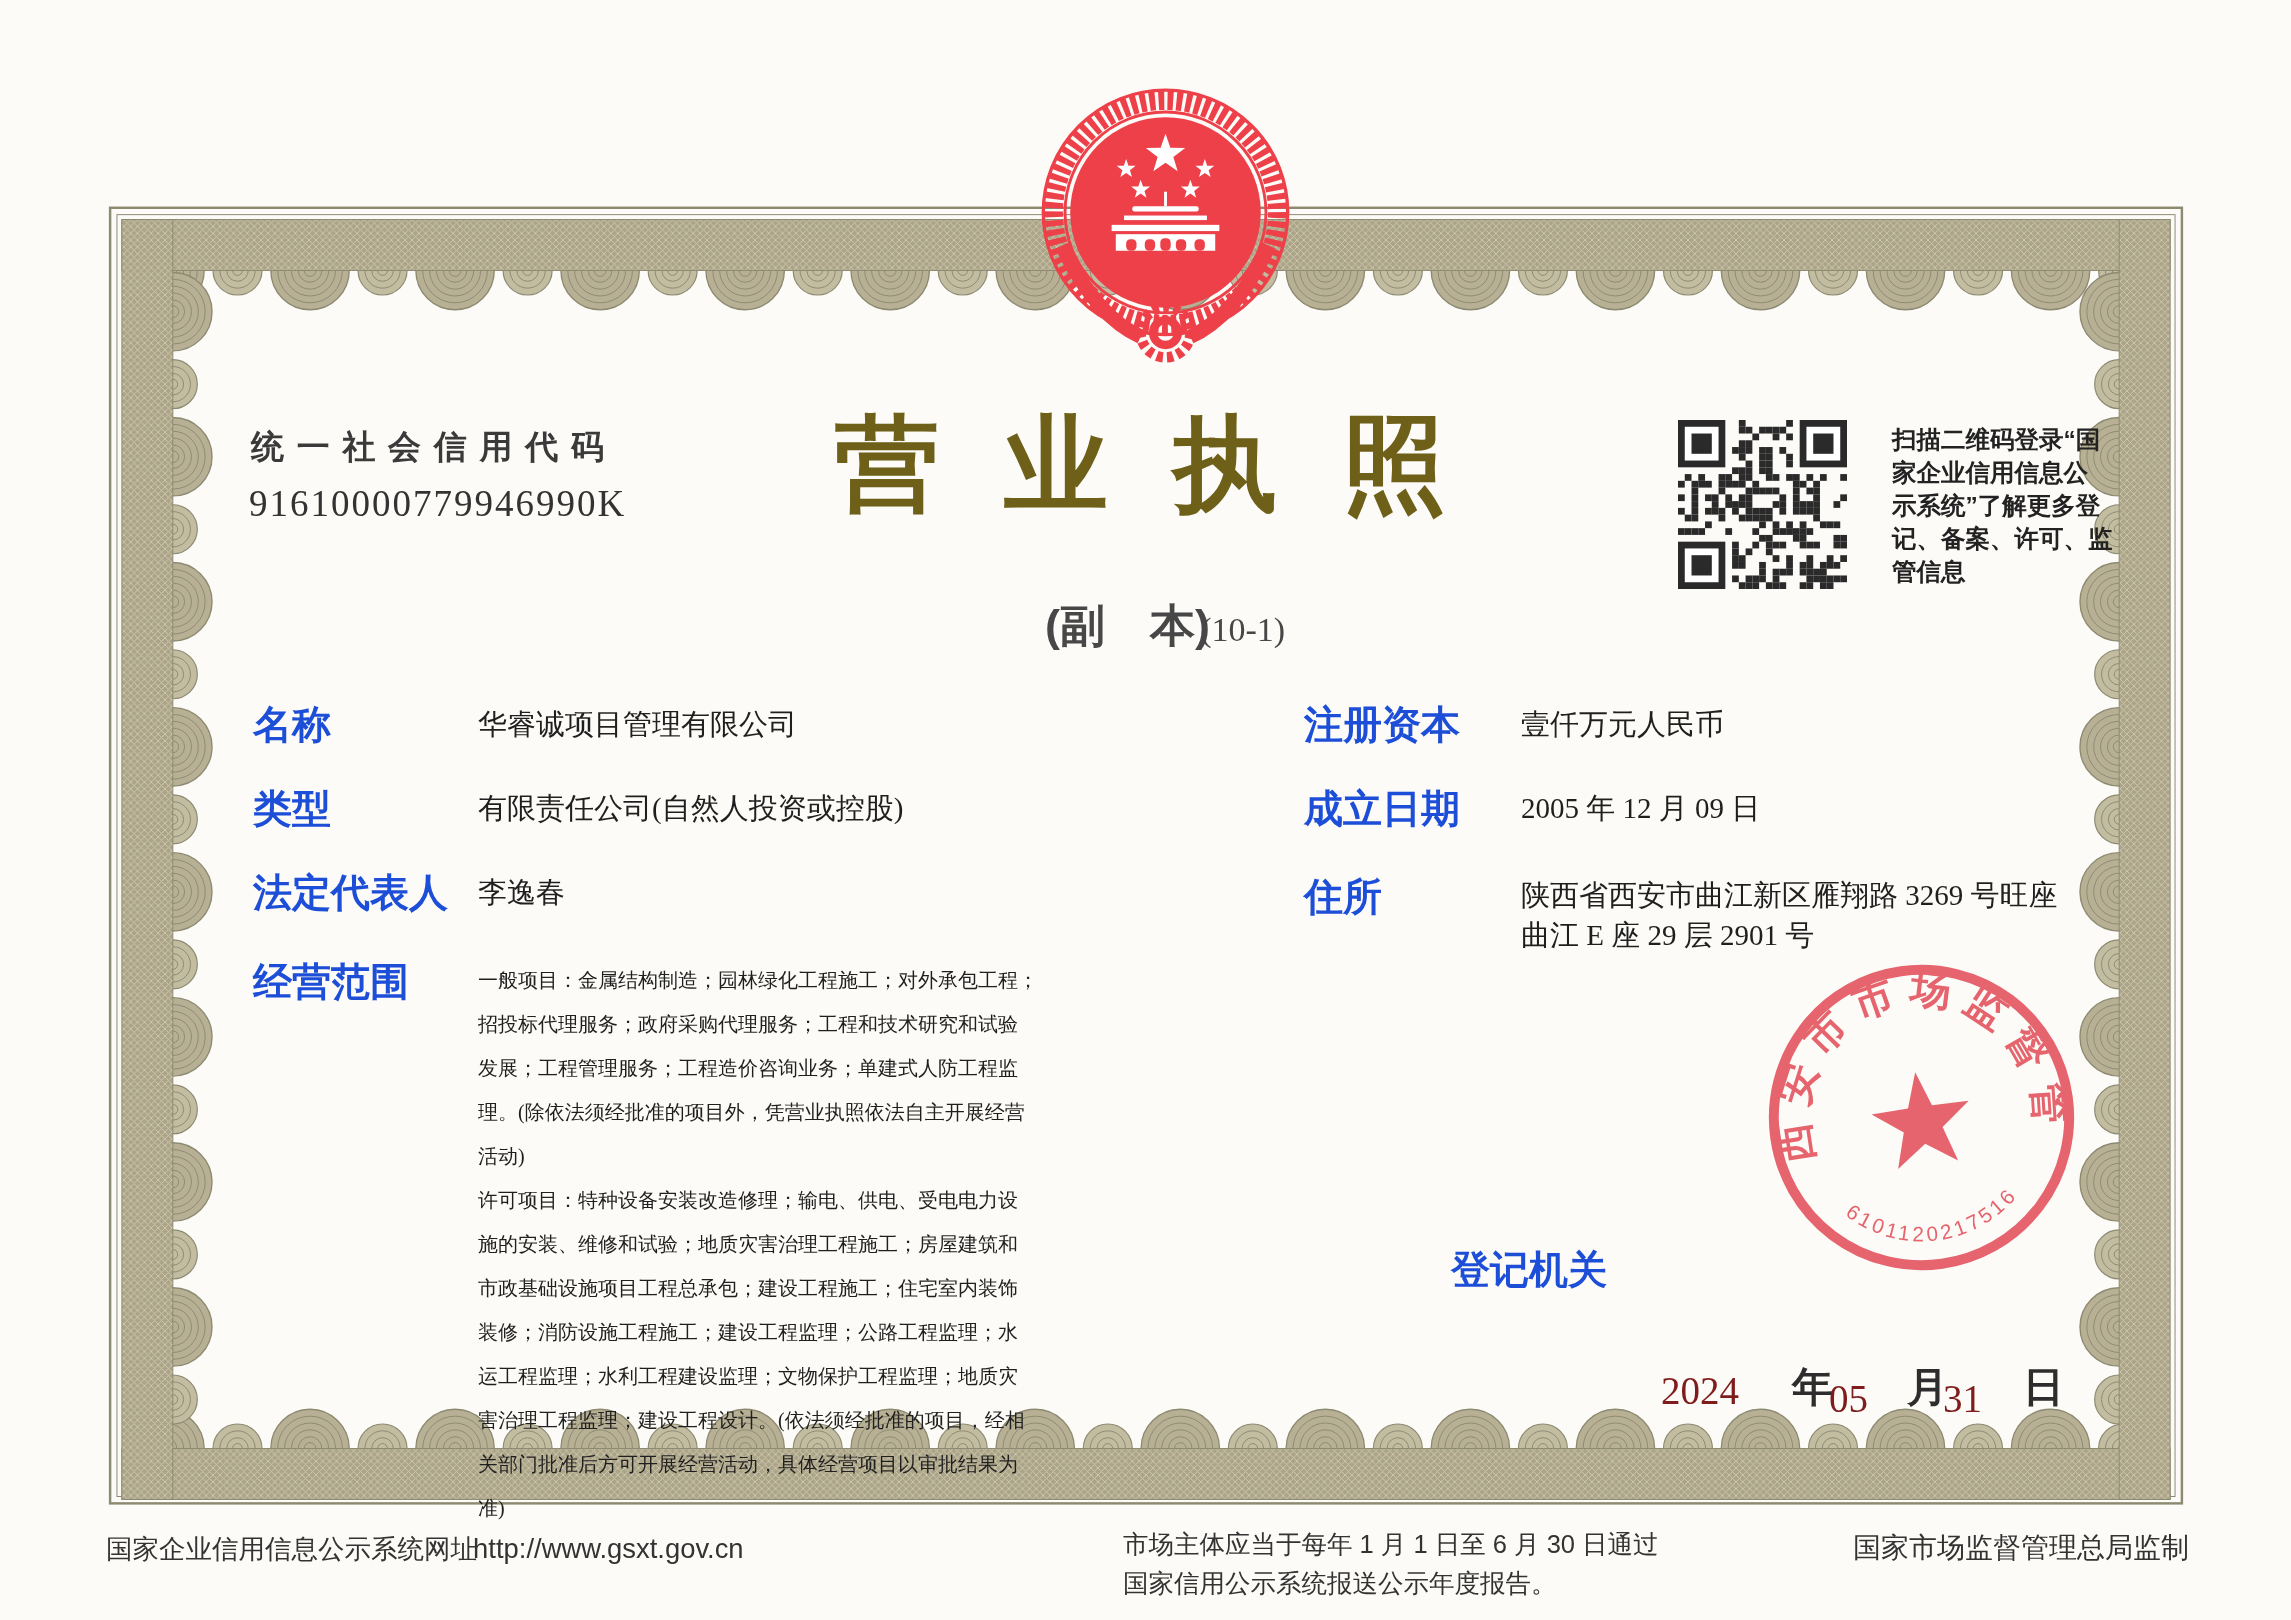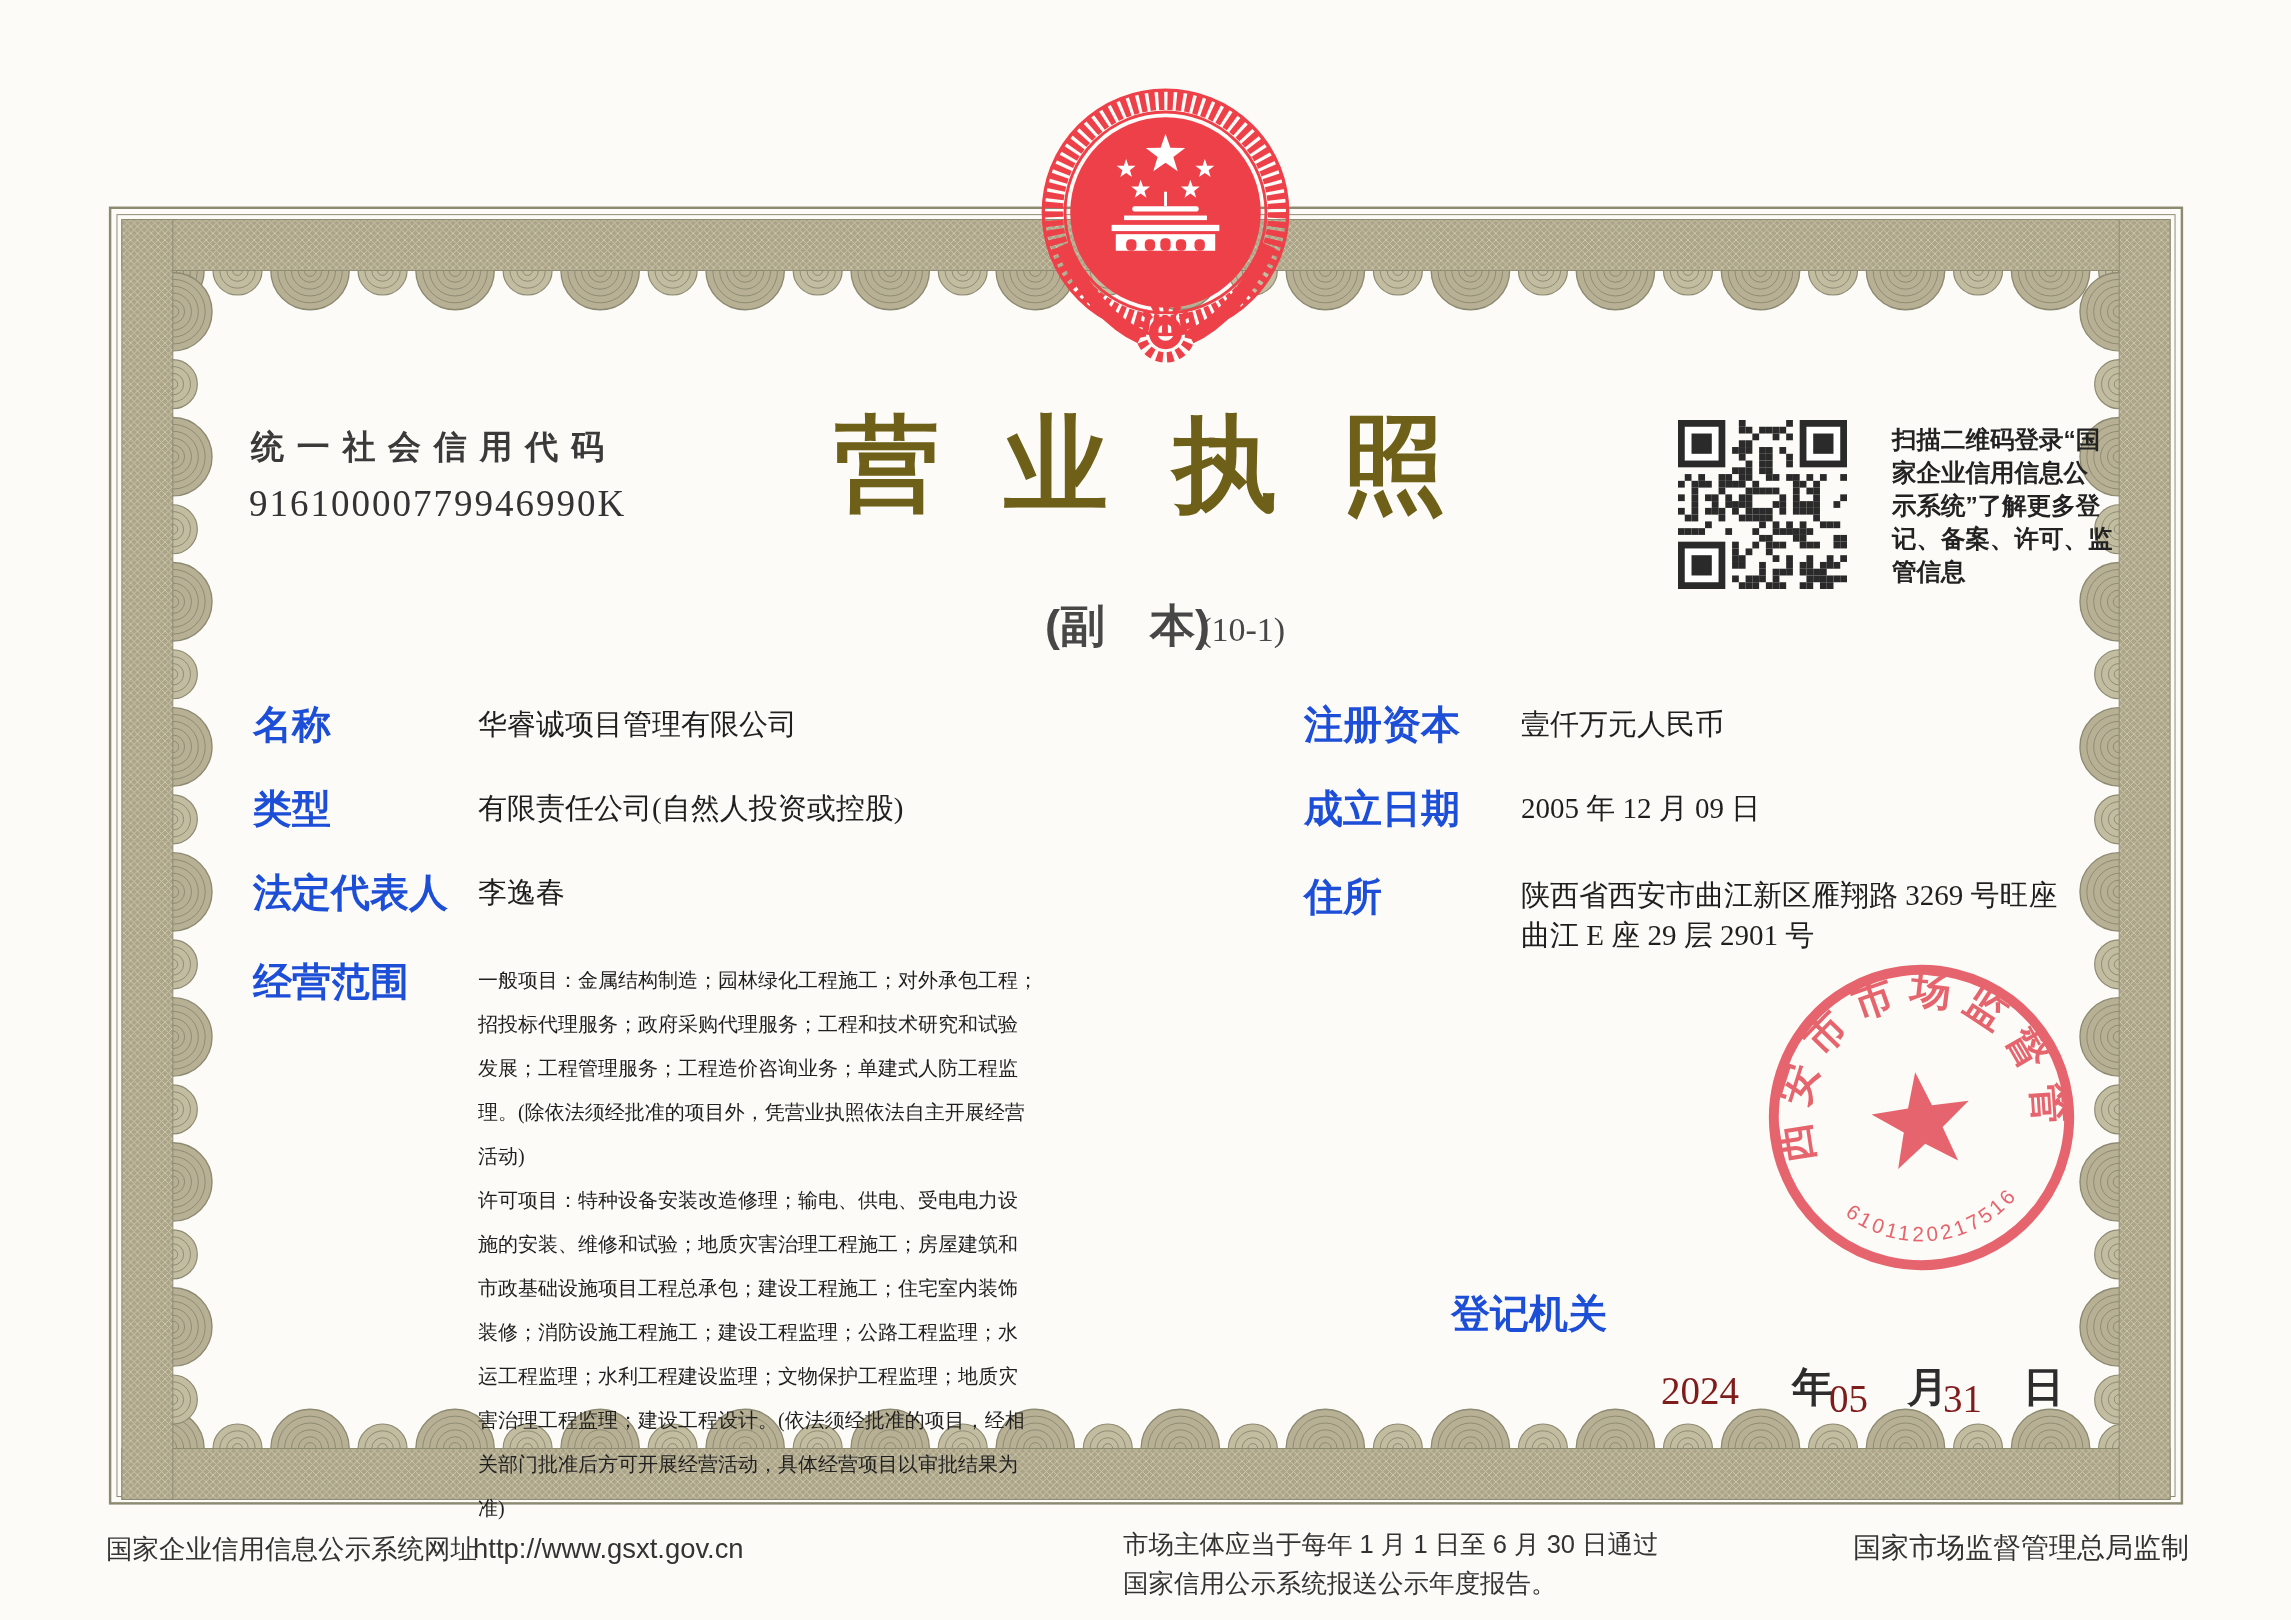--- a/index.html
+++ b/index.html
@@ -20,21 +20,21 @@
   .qr-box{left:1678px;top:420px;width:169px;height:169px;}
   .qr-caption{left:1868px;top:423px;width:227px;font-size:24.5px;line-height:33px;font-weight:600;color:#222;white-space:pre-line;margin-left:24px;}
 
   
   .lbl{font-size:39px;font-weight:600;color:#1d4ed8;width:201px;text-align:justify;text-align-last:justify;white-space:nowrap;}
   .lbl:after{content:"";display:inline-block;width:100%;}
   .val{font-family:"Liberation Serif", serif;font-size:29px;color:#1f1f1f;white-space:nowrap;}
   .scope-val{white-space:pre-line;font-size:20px;line-height:44px;}
   .addr-val{white-space:pre-line;line-height:40px;}
   .rl{width:194px;}
-  .registrar{width:235px;margin-top:44px;}
+  .registrar{width:235px;}
 
   
   .d-num{font-family:"Liberation Serif", serif;font-size:39px;color:#7f1d1d;}
   .d-unit{font-size:41px;font-weight:600;color:#2d2d2d;}
 
   
   .stamp{mix-blend-mode:multiply;opacity:.85;}
 
   
   .f-left{left:106px;top:1531px;font-size:26.5px;color:#333;white-space:nowrap;}

